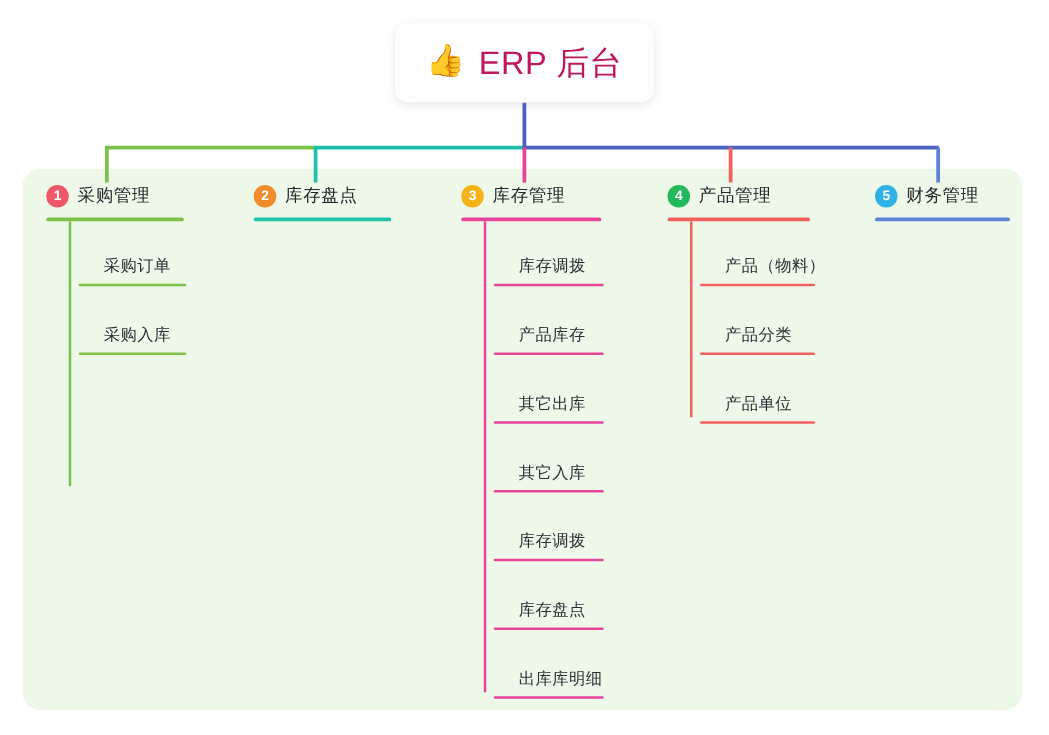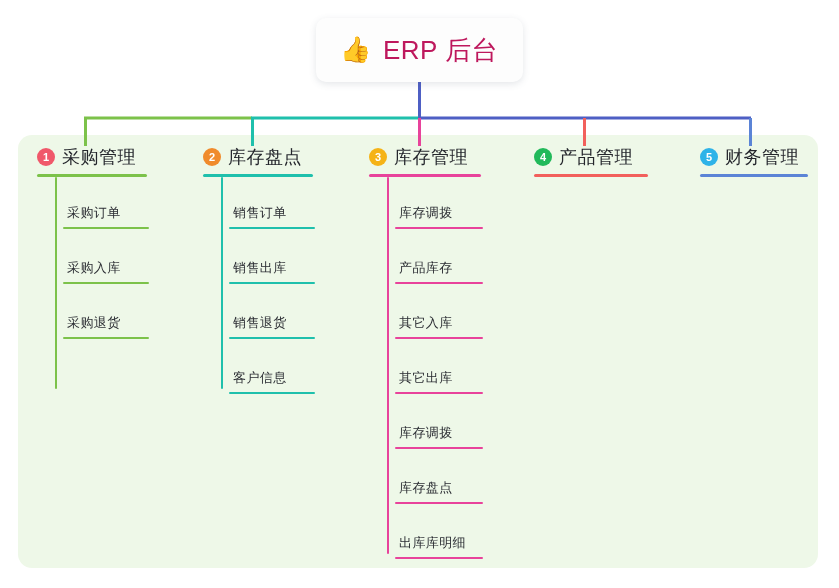--- a/index.html
+++ b/index.html
@@ -45,30 +45,30 @@
   .col-head{
     display:flex;align-items:center;gap:7px;
     height:22px;white-space:nowrap;
   }
   .badge{
     width:18px;height:18px;border-radius:50%;
     color:#fff;font-size:11px;font-weight:bold;
     display:flex;align-items:center;justify-content:center;
     flex:0 0 18px;
   }
-  .col-title{font-size:18px;color:#24262c;letter-spacing:.5px;}
+  .col-title{font-size:14px;color:#24262c;letter-spacing:.5px;}
   .head-rule{height:3px;margin-top:6px;border-radius:2px;}
 
   .items{position:relative;margin-top:0;}
   .item{
     position:relative;
     height:55px;
   }
   .item .lbl{
-    position:absolute;left:30px;bottom:10px;
+    position:absolute;left:46px;bottom:10px;
     font-size:13px;color:#2b2d33;white-space:nowrap;letter-spacing:.4px;
   }
   .item .rule{
     position:absolute;left:26px;bottom:3px;
     height:1.6px;border-radius:1px;
   }
   
   .spine{
     position:absolute;left:18px;top:0;width:2px;border-radius:1px;
   }
@@ -107,74 +107,51 @@
         <div class="items">
           <div class="spine" style="background: rgb(124, 194, 74); height: 212px;"></div>
           <div class="item">
             <span class="lbl">采购订单</span>
             <div class="rule" style="background: rgb(124, 194, 74); width: 86px;"></div>
           </div>
           <div class="item">
             <span class="lbl">采购入库</span>
             <div class="rule" style="background: rgb(124, 194, 74); width: 86px;"></div>
           </div>
-          <div class="item">
-            <span class="lbl">采购退货</span>
-            <div class="rule" style="background: rgb(124, 194, 74); width: 86px;"></div>
-          </div>
         </div>
       </div>
       <div class="col" style="left: 203px;">
         <div class="col-head">
           <span class="badge" style="background: rgb(240, 139, 44);">2</span>
           <span class="col-title">库存盘点</span>
         </div>
         <div class="head-rule" style="background: rgb(31, 192, 172); width: 110px;"></div>
-        <div class="items">
-          <div class="spine" style="background: rgb(31, 192, 172); height: 212px;"></div>
-          <div class="item">
-            <span class="lbl">销售订单</span>
-            <div class="rule" style="background: rgb(31, 192, 172); width: 86px;"></div>
-          </div>
-          <div class="item">
-            <span class="lbl">销售出库</span>
-            <div class="rule" style="background: rgb(31, 192, 172); width: 86px;"></div>
-          </div>
-          <div class="item">
-            <span class="lbl">销售退货</span>
-            <div class="rule" style="background: rgb(31, 192, 172); width: 86px;"></div>
-          </div>
-          <div class="item">
-            <span class="lbl">客户信息</span>
-            <div class="rule" style="background: rgb(31, 192, 172); width: 86px;"></div>
-          </div>
-        </div>
       </div>
       <div class="col" style="left: 369px;">
         <div class="col-head">
           <span class="badge" style="background: rgb(245, 179, 23);">3</span>
           <span class="col-title">库存管理</span>
         </div>
         <div class="head-rule" style="background: rgb(232, 67, 155); width: 112px;"></div>
         <div class="items">
           <div class="spine" style="background: rgb(232, 67, 155); height: 377px;"></div>
           <div class="item">
             <span class="lbl">库存调拨</span>
             <div class="rule" style="background: rgb(232, 67, 155); width: 88px;"></div>
           </div>
           <div class="item">
             <span class="lbl">产品库存</span>
             <div class="rule" style="background: rgb(232, 67, 155); width: 88px;"></div>
           </div>
           <div class="item">
-            <span class="lbl">其它入库</span>
+            <span class="lbl">其它出库</span>
             <div class="rule" style="background: rgb(232, 67, 155); width: 88px;"></div>
           </div>
           <div class="item">
-            <span class="lbl">其它出库</span>
+            <span class="lbl">其它入库</span>
             <div class="rule" style="background: rgb(232, 67, 155); width: 88px;"></div>
           </div>
           <div class="item">
             <span class="lbl">库存调拨</span>
             <div class="rule" style="background: rgb(232, 67, 155); width: 88px;"></div>
           </div>
           <div class="item">
             <span class="lbl">库存盘点</span>
             <div class="rule" style="background: rgb(232, 67, 155); width: 88px;"></div>
           </div>
@@ -183,20 +160,35 @@
             <div class="rule" style="background: rgb(232, 67, 155); width: 88px;"></div>
           </div>
         </div>
       </div>
       <div class="col" style="left: 534px;">
         <div class="col-head">
           <span class="badge" style="background: rgb(33, 185, 90);">4</span>
           <span class="col-title">产品管理</span>
         </div>
         <div class="head-rule" style="background: rgb(242, 96, 92); width: 114px;"></div>
+        <div class="items">
+          <div class="spine" style="background: rgb(242, 96, 92); height: 157px;"></div>
+          <div class="item">
+            <span class="lbl">产品（物料）</span>
+            <div class="rule" style="background: rgb(242, 96, 92); width: 92px;"></div>
+          </div>
+          <div class="item">
+            <span class="lbl">产品分类</span>
+            <div class="rule" style="background: rgb(242, 96, 92); width: 92px;"></div>
+          </div>
+          <div class="item">
+            <span class="lbl">产品单位</span>
+            <div class="rule" style="background: rgb(242, 96, 92); width: 92px;"></div>
+          </div>
+        </div>
       </div>
       <div class="col" style="left: 700px;">
         <div class="col-head">
           <span class="badge" style="background: rgb(46, 179, 232);">5</span>
           <span class="col-title">财务管理</span>
         </div>
         <div class="head-rule" style="background: rgb(91, 132, 214); width: 108px;"></div>
       </div>
     </div>
 

